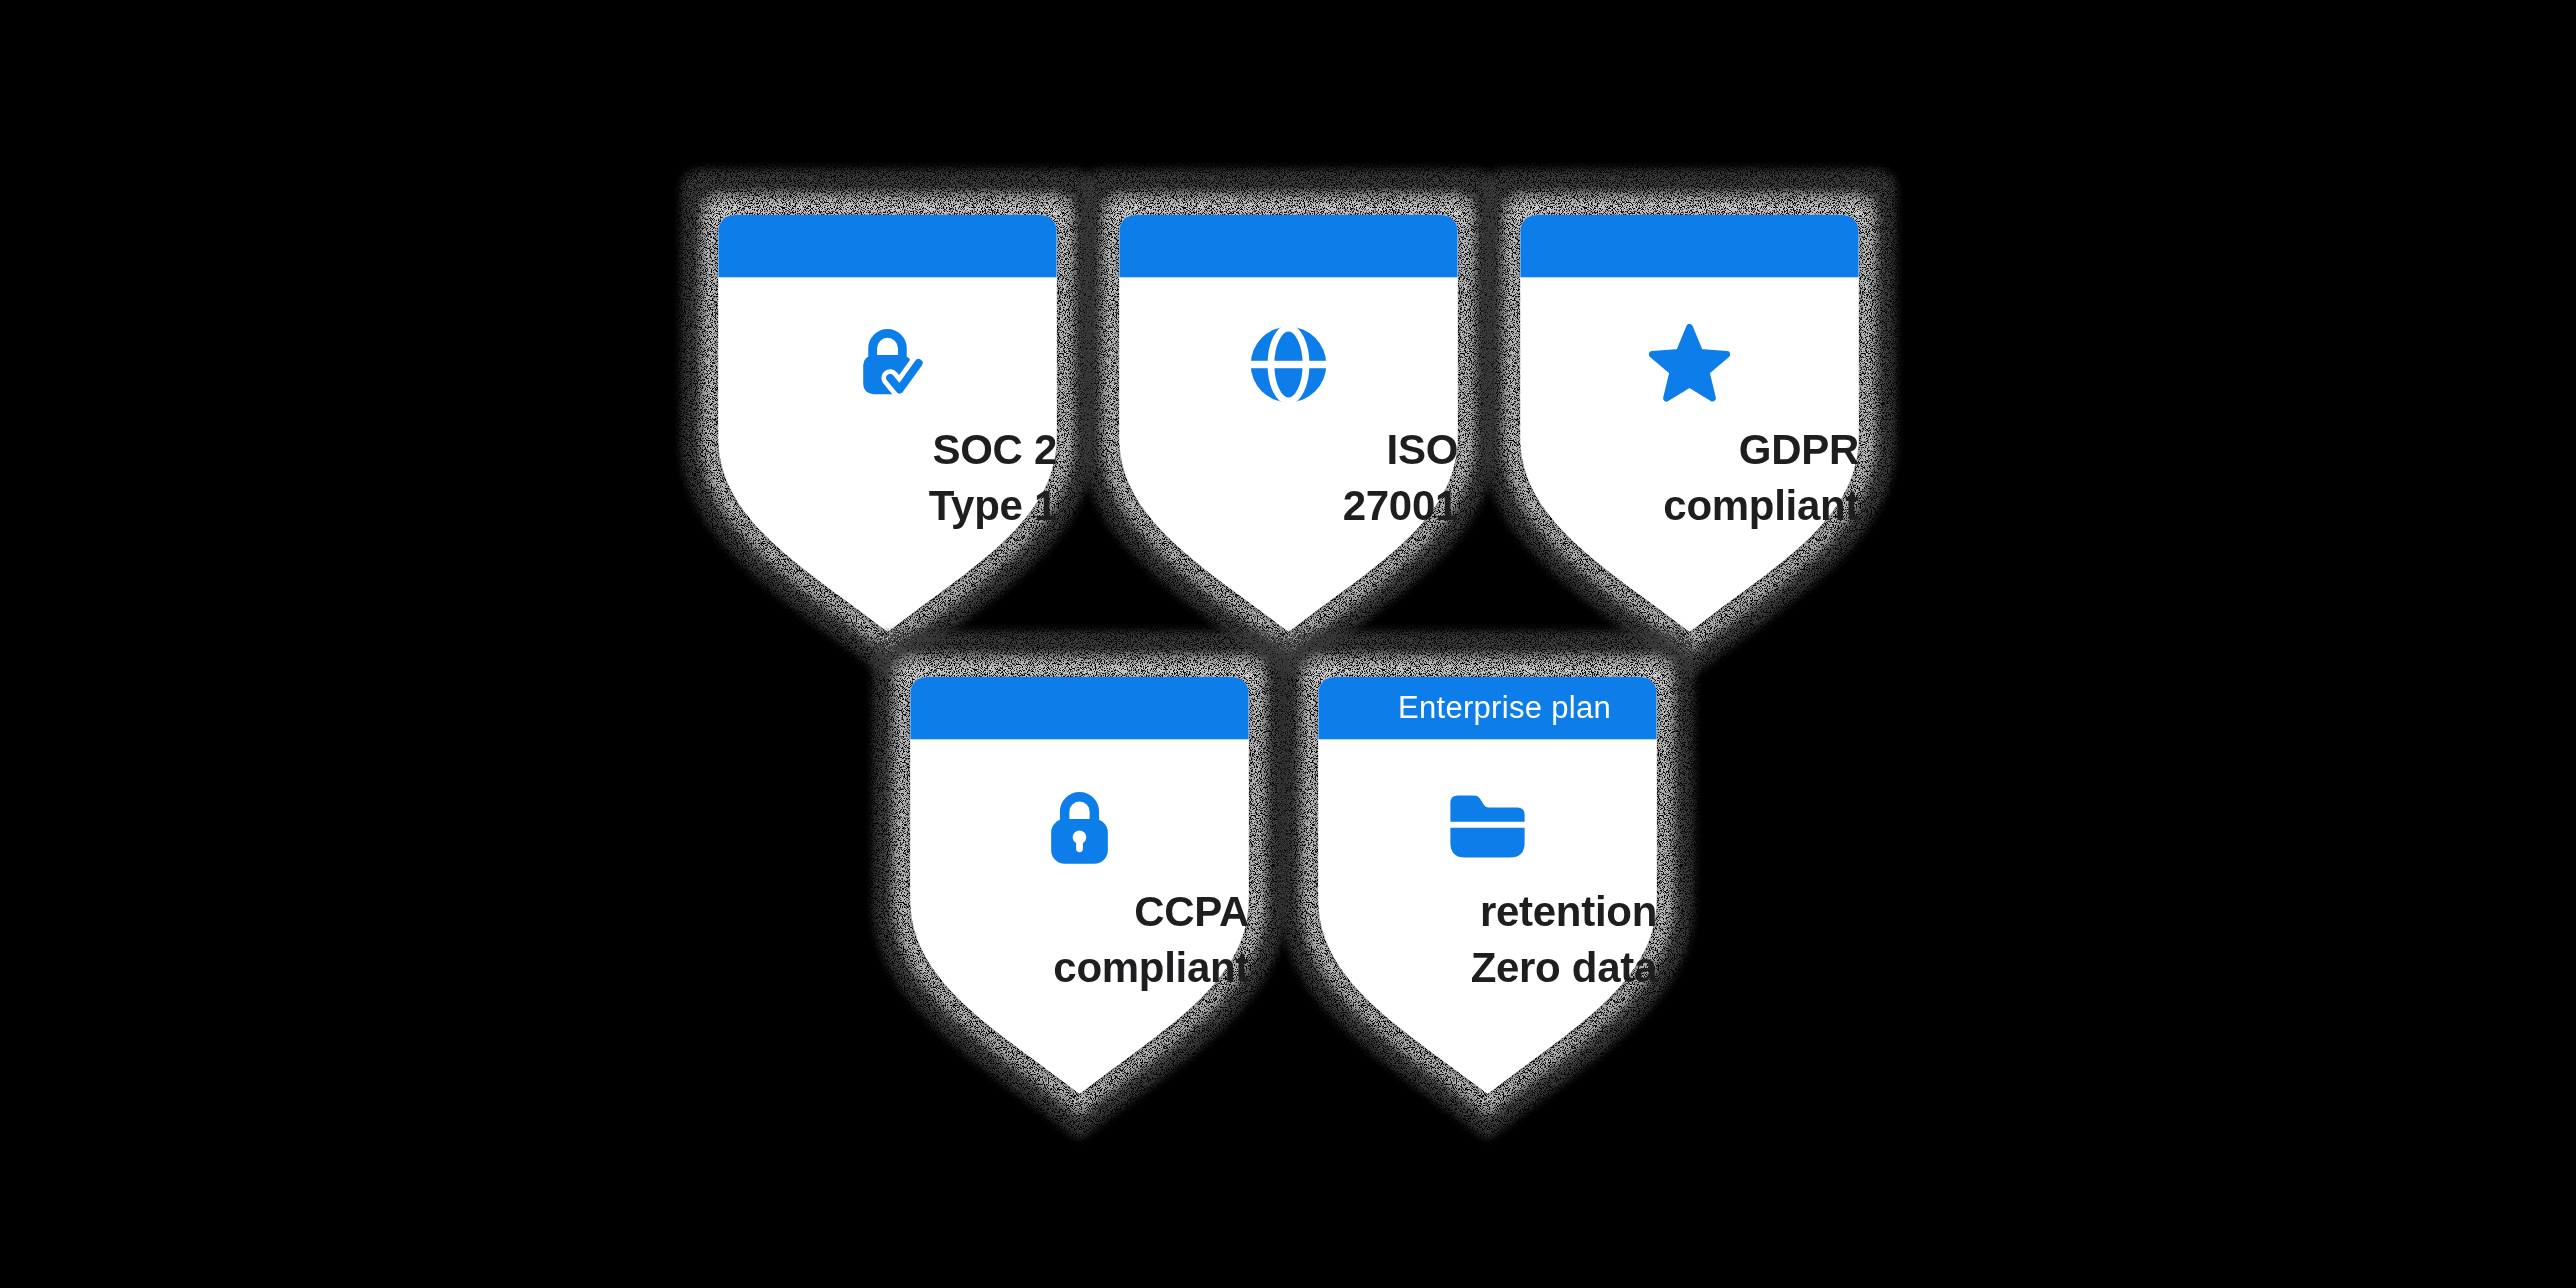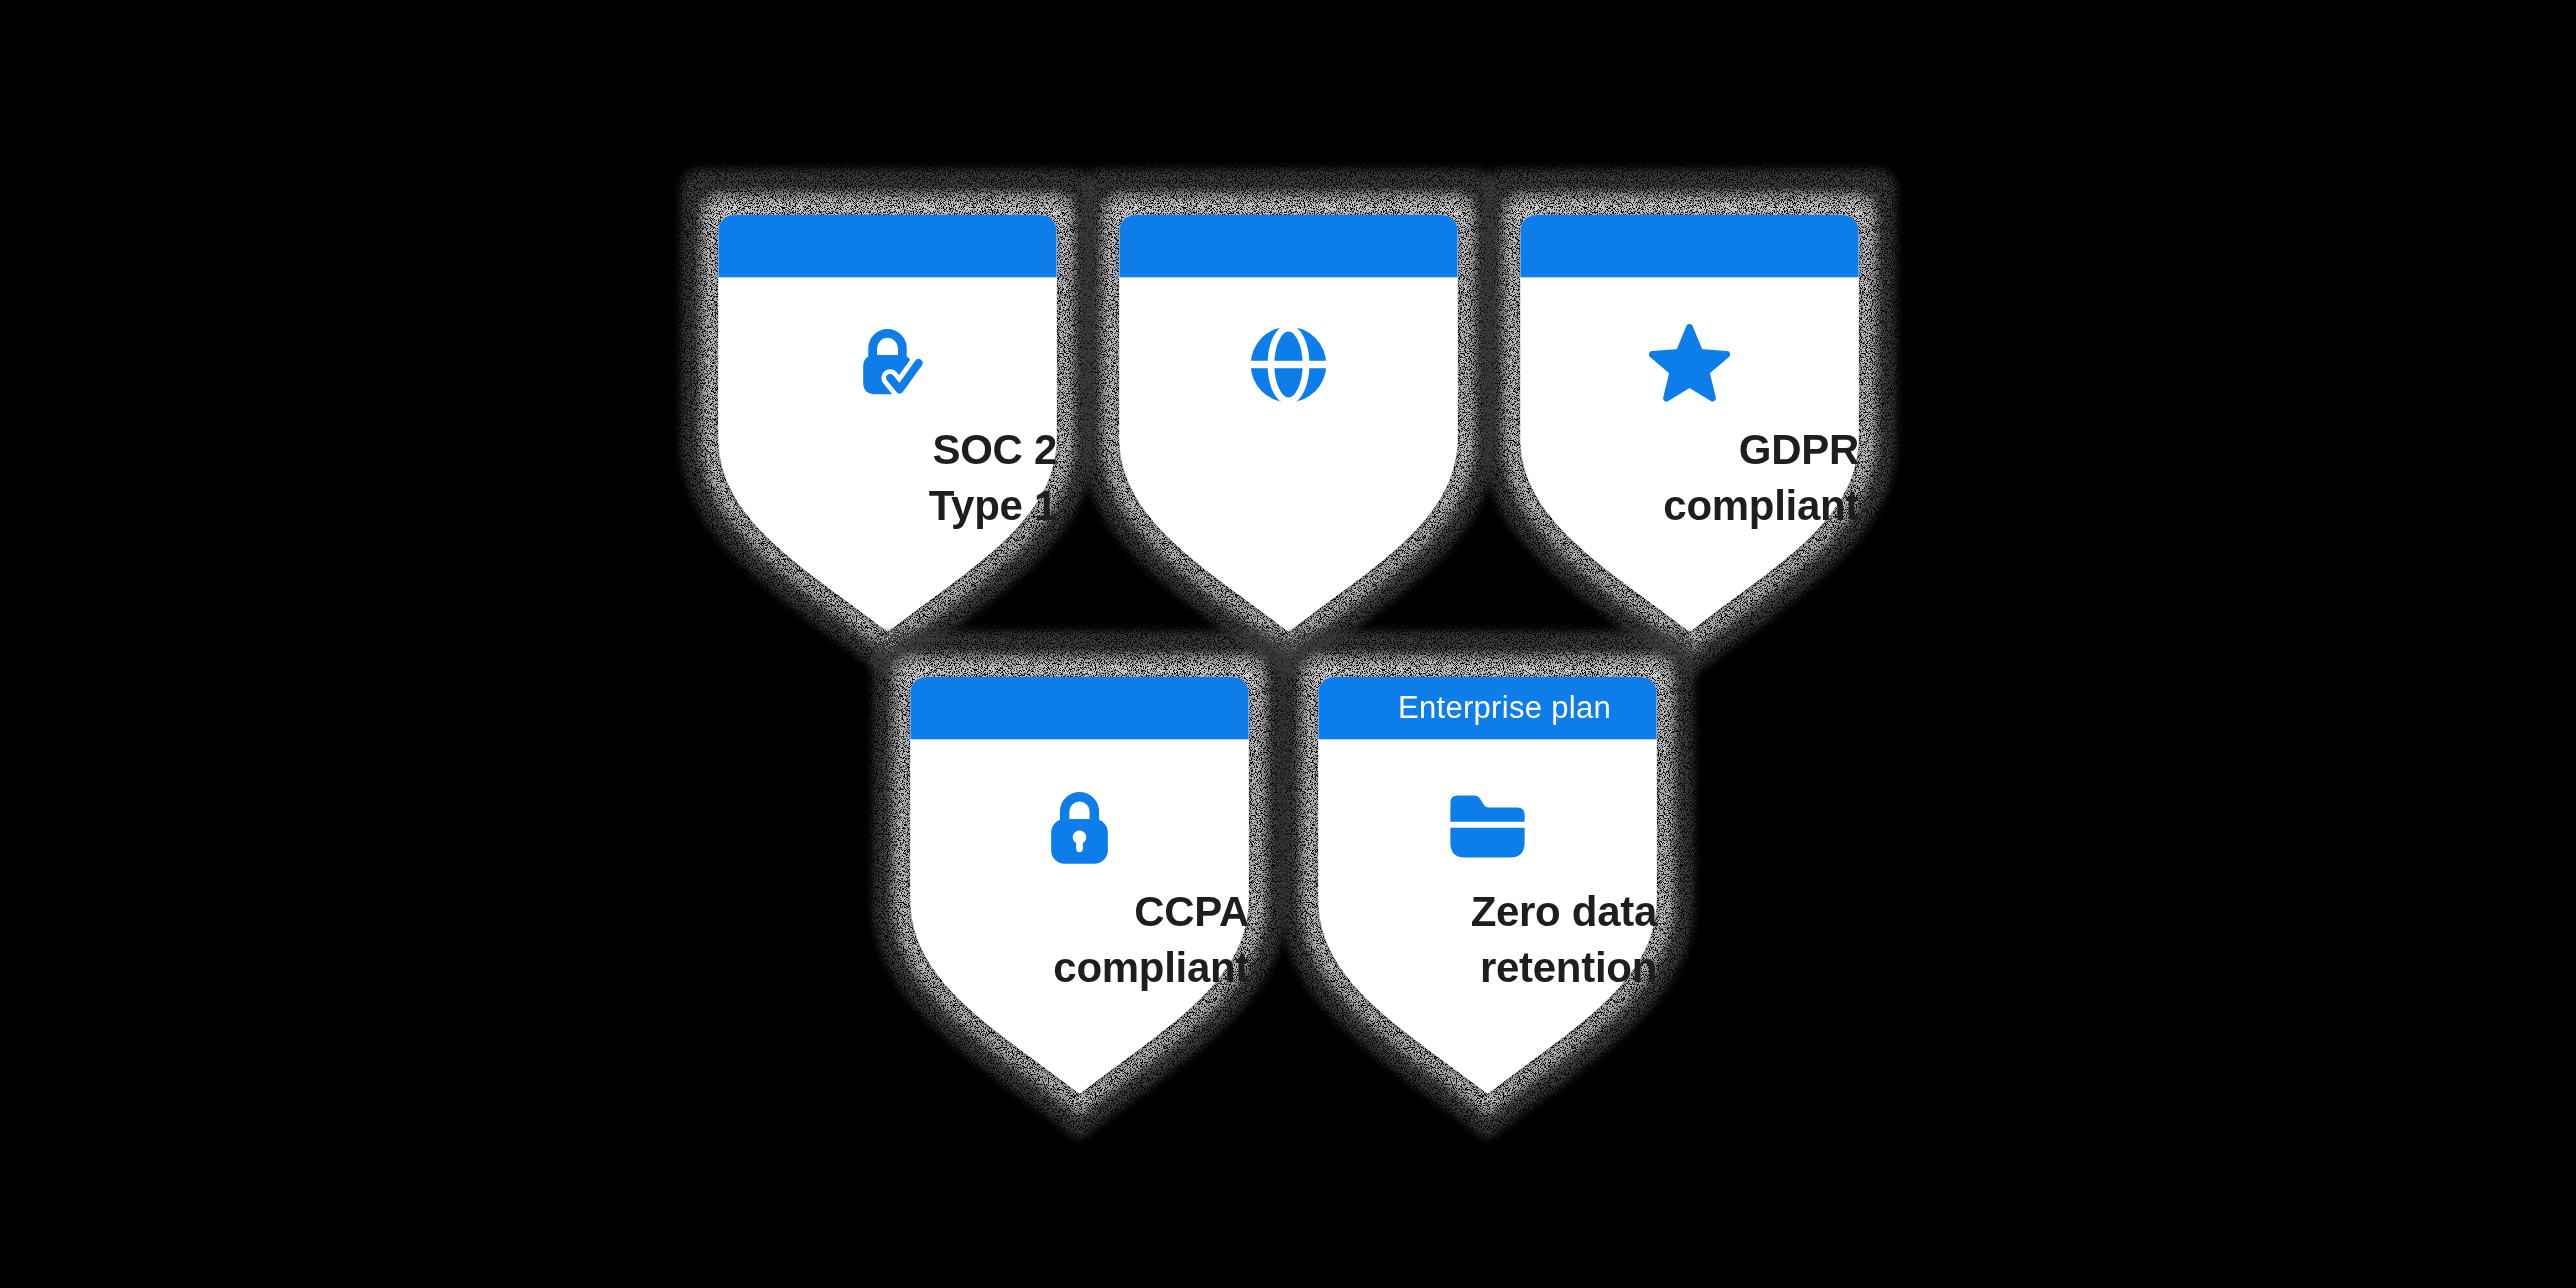--- a/index.html
+++ b/index.html
@@ -148,20 +148,24 @@
           </g>
       </g>
     </svg>
     <div class="overlay">
       <div class="header-label"></div>
       <svg class="badge-icon" viewBox="0 0 120 120">
         <circle cx="60" cy="60" r="56" fill="currentColor"></circle>
         <rect x="3" y="54.5" width="114" height="11" fill="#ffffff"></rect>
         <ellipse cx="60" cy="60" rx="26" ry="54" fill="none" stroke="#ffffff" stroke-width="10"></ellipse>
       </svg>
+      <div class="title">
+        <div>ISO</div>
+        <div>27001</div>
+      </div>
     </div>
   </div>
 
   <div class="badge" id="badge-3">
     <svg class="shield-graphic" viewBox="0 0 645 762">
       <g filter="url(#grainF)">
         <use href="#shieldPath" class="ring-dark" transform="translate(14.45,1.6) scale(1.22)"></use>
         <use href="#shieldPath" class="ring-mid" transform="translate(44.75,38.9) scale(1.10)"></use>
         <use href="#shieldPath" class="ring-light" transform="translate(57.4,54.45) scale(1.05)"></use>
       </g>
@@ -227,20 +231,20 @@
           </g>
       </g>
     </svg>
     <div class="overlay">
       <div class="header-label">Enterprise plan</div>
       <svg class="badge-icon" viewBox="0 0 120 120">
         <path d="M5 53 V25 Q5 14 16 14 H40 Q46 14 49 19 L55 28.5 Q57.5 32 62 32 H104 Q115 32 115 43 V53 Z" fill="currentColor"></path>
         <path d="M5 62 H115 V84 Q115 106 93 106 H27 Q5 106 5 84 Z" fill="currentColor"></path>
       </svg>
       <div class="title">
+        <div>retention</div>
         <div>Zero data</div>
-        <div>retention</div>
       </div>
     </div>
   </div>
 
 </div>
 
 
 </body></html>

